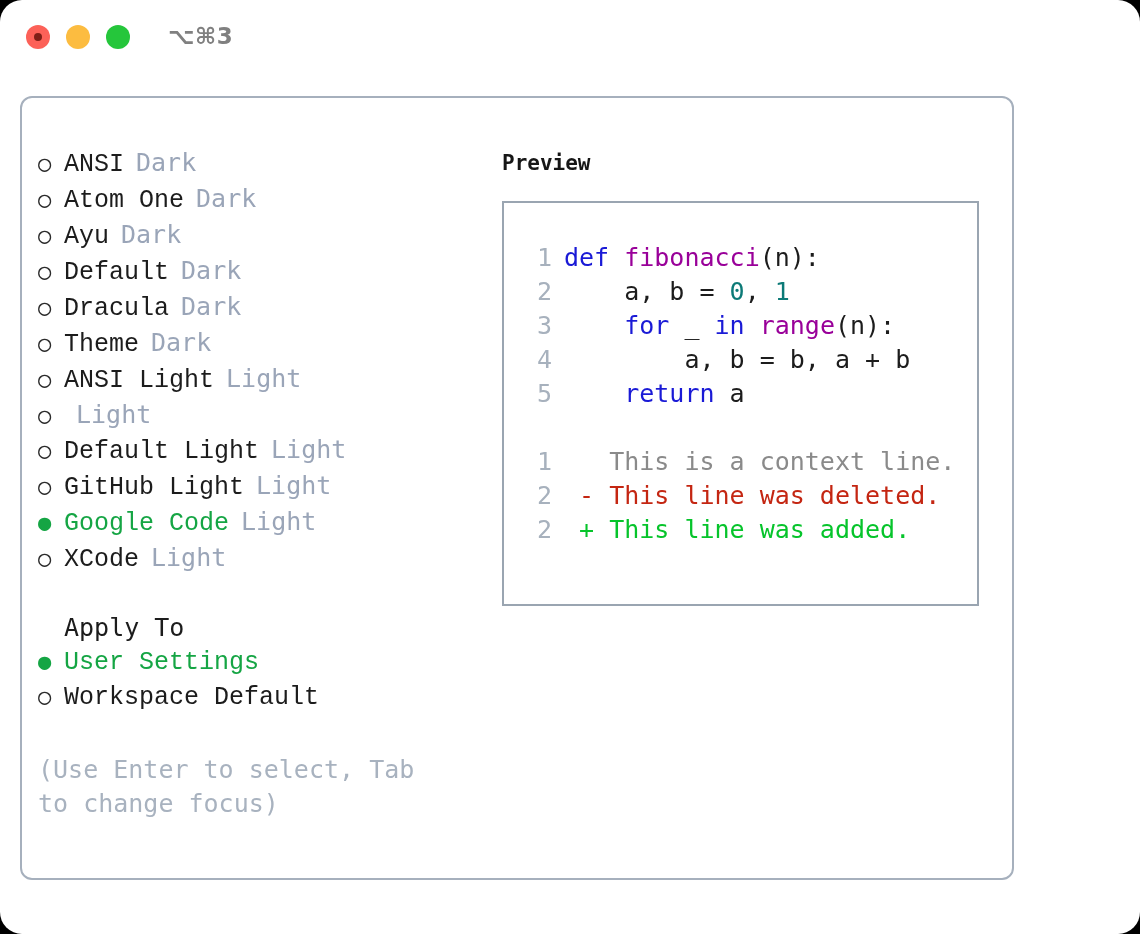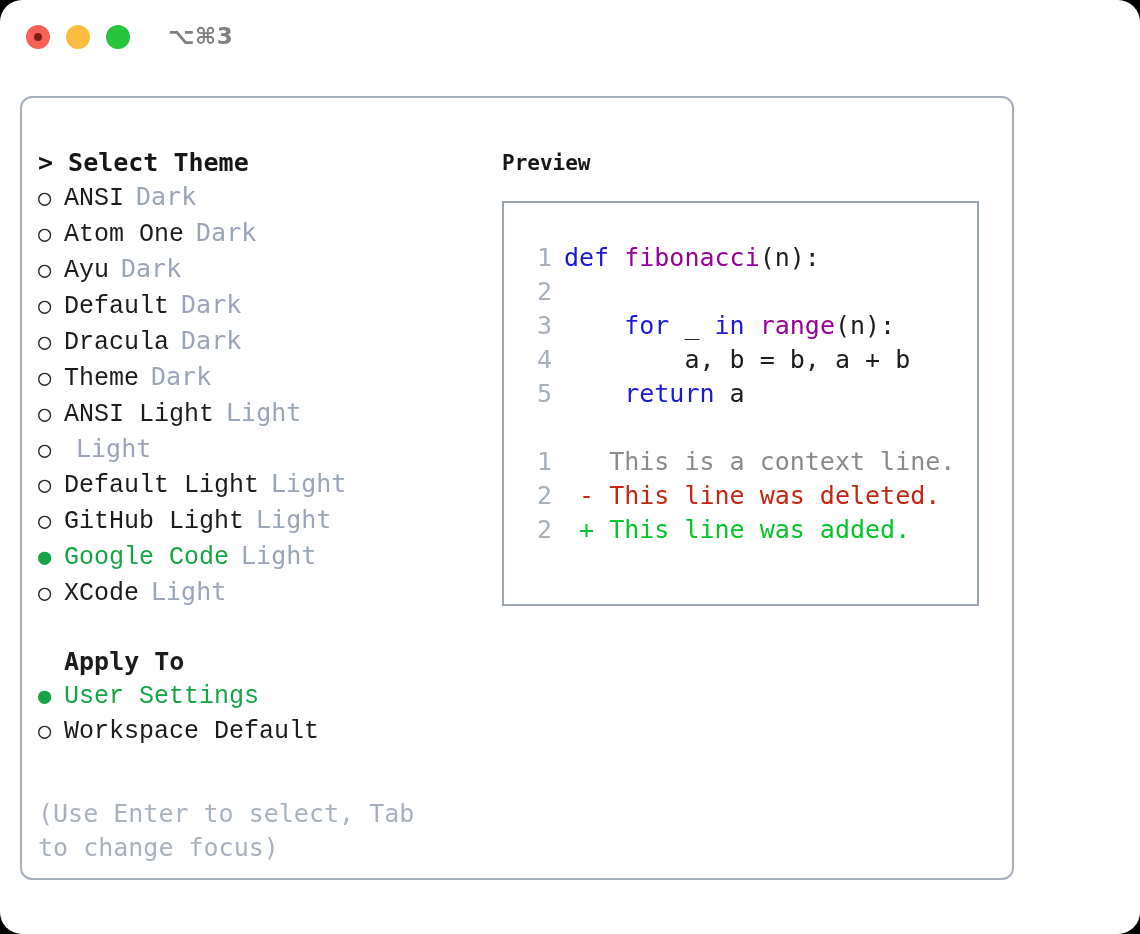--- a/index.html
+++ b/index.html
@@ -127,25 +127,25 @@
     margin-left: 12px;
   }
   .spacer-row { height: 34px; }
 
   .subheading {
     font-size: 25px;
     line-height: 34px;
     color: #1c1c1c;
     white-space: pre;
     padding-left: 26px;
-    font-weight: 700;
+    font-weight: 400;
   }
 
   .hint {
-    margin-top: 48px;
+    margin-top: 38px;
     font-size: 25px;
     line-height: 34px;
     color: #a8b2bf;
     white-space: pre-wrap;
     width: 410px;
   }
 
   
   .preview-title {
     font-size: 21px;
@@ -199,21 +199,20 @@
       <span class="dot dot-close"></span>
       <span class="dot dot-min"></span>
       <span class="dot dot-max"></span>
     </div>
     <div class="shortcut">⌥⌘3</div>
   </div>
 
   <div class="panel">
 
     <div class="col-left">
-      <div class="heading">&gt; Select Theme</div>
       <div id="theme-list">
           <div class="row"><span class="marker">○</span><span class="label">ANSI</span><span class="variant">Dark</span></div>
           <div class="row"><span class="marker">○</span><span class="label">Atom One</span><span class="variant">Dark</span></div>
           <div class="row"><span class="marker">○</span><span class="label">Ayu</span><span class="variant">Dark</span></div>
           <div class="row"><span class="marker">○</span><span class="label">Default</span><span class="variant">Dark</span></div>
           <div class="row"><span class="marker">○</span><span class="label">Dracula</span><span class="variant">Dark</span></div>
           <div class="row"><span class="marker">○</span><span class="label">Theme</span><span class="variant">Dark</span></div>
           <div class="row"><span class="marker">○</span><span class="label">ANSI Light</span><span class="variant">Light</span></div>
           <div class="row"><span class="marker">○</span><span class="variant">Light</span></div>
           <div class="row"><span class="marker">○</span><span class="label">Default Light</span><span class="variant">Light</span></div>
@@ -231,21 +230,21 @@
         </div>
 
       <div class="hint">(Use Enter to select, Tab to change focus)</div>
     </div>
 
     <div class="col-right">
       <div class="preview-title">Preview</div>
       <div class="codebox">
         <div id="code-lines">
             <div class="codeline"><span class="lineno">1</span><span class="codetext"><span class="tok-kw">def </span><span class="tok-fn">fibonacci</span><span class="tok-pl">(n):</span></span></div>
-            <div class="codeline"><span class="lineno">2</span></div>
+            <div class="codeline"><span class="lineno">2</span><span class="codetext"><span class="tok-pl">    a, b = </span><span class="tok-num">0</span><span class="tok-pl">, </span><span class="tok-num">1</span></span></div>
             <div class="codeline"><span class="lineno">3</span><span class="codetext"><span class="tok-pl">    </span><span class="tok-kw">for</span><span class="tok-pl"> _ </span><span class="tok-kw">in</span><span class="tok-pl"> </span><span class="tok-fn">range</span><span class="tok-pl">(n):</span></span></div>
             <div class="codeline"><span class="lineno">4</span><span class="codetext"><span class="tok-pl">        a, b = b, a + b</span></span></div>
             <div class="codeline"><span class="lineno">5</span><span class="codetext"><span class="tok-pl">    </span><span class="tok-kw">return</span><span class="tok-pl"> a</span></span></div>
           </div>
         <div class="diff-gap"></div>
         <div id="diff-lines">
             <div class="codeline"><span class="lineno">1</span><span class="codetext diff-ctx">   This is a context line.</span></div>
             <div class="codeline"><span class="lineno">2</span><span class="codetext diff-del"> - This line was deleted.</span></div>
             <div class="codeline"><span class="lineno">2</span><span class="codetext diff-add"> + This line was added.</span></div>
           </div>

